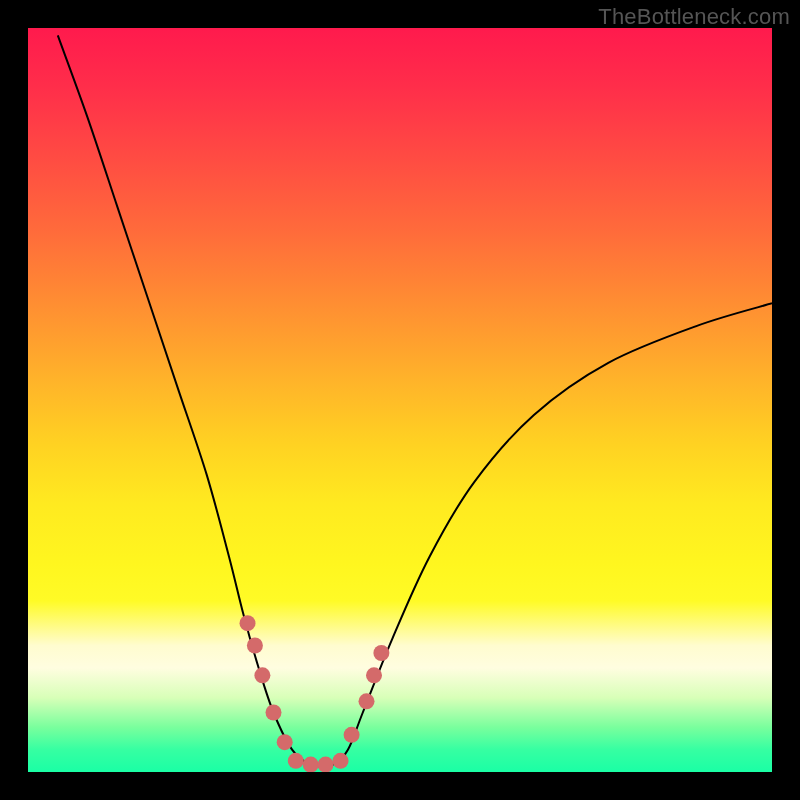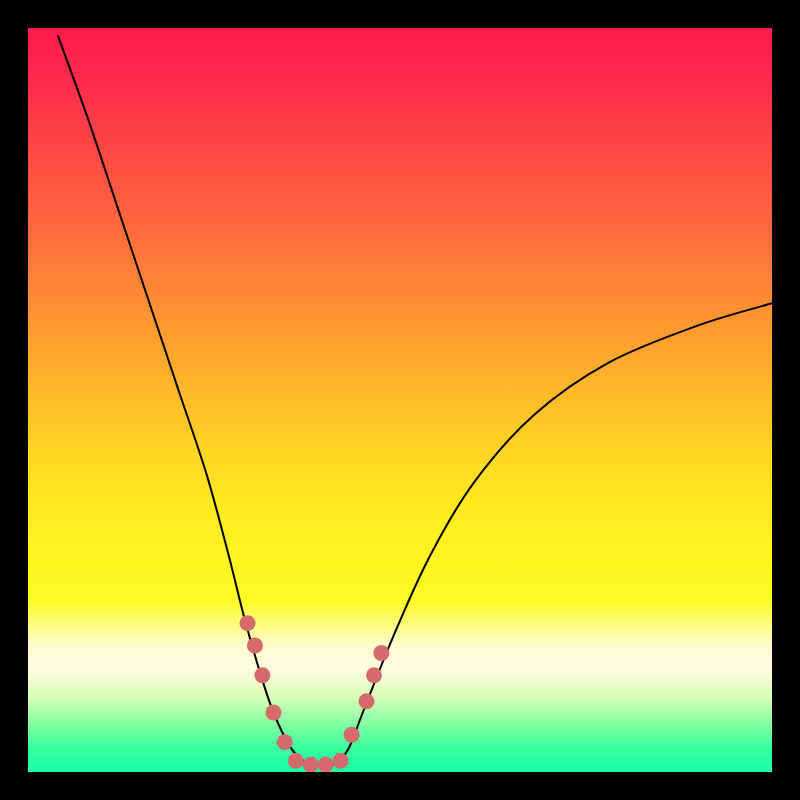--- a/index.html
+++ b/index.html
@@ -81,13 +81,14 @@
           <circle cx="282.7" cy="736.6" r="8" fill="#d46a6a" stroke="#b84f4f" stroke-width="0"></circle>
           <circle cx="297.6" cy="736.6" r="8" fill="#d46a6a" stroke="#b84f4f" stroke-width="0"></circle>
           <circle cx="312.5" cy="732.8" r="8" fill="#d46a6a" stroke="#b84f4f" stroke-width="0"></circle>
           <circle cx="323.6" cy="706.8" r="8" fill="#d46a6a" stroke="#b84f4f" stroke-width="0"></circle>
           <circle cx="338.5" cy="673.3" r="8" fill="#d46a6a" stroke="#b84f4f" stroke-width="0"></circle>
           <circle cx="346.0" cy="647.3" r="8" fill="#d46a6a" stroke="#b84f4f" stroke-width="0"></circle>
           <circle cx="353.4" cy="625.0" r="8" fill="#d46a6a" stroke="#b84f4f" stroke-width="0"></circle>
         </g>
     </svg>
   </div>
+  <div class="watermark">TheBottleneck.com</div>
 </div>
 
 </body></html>

